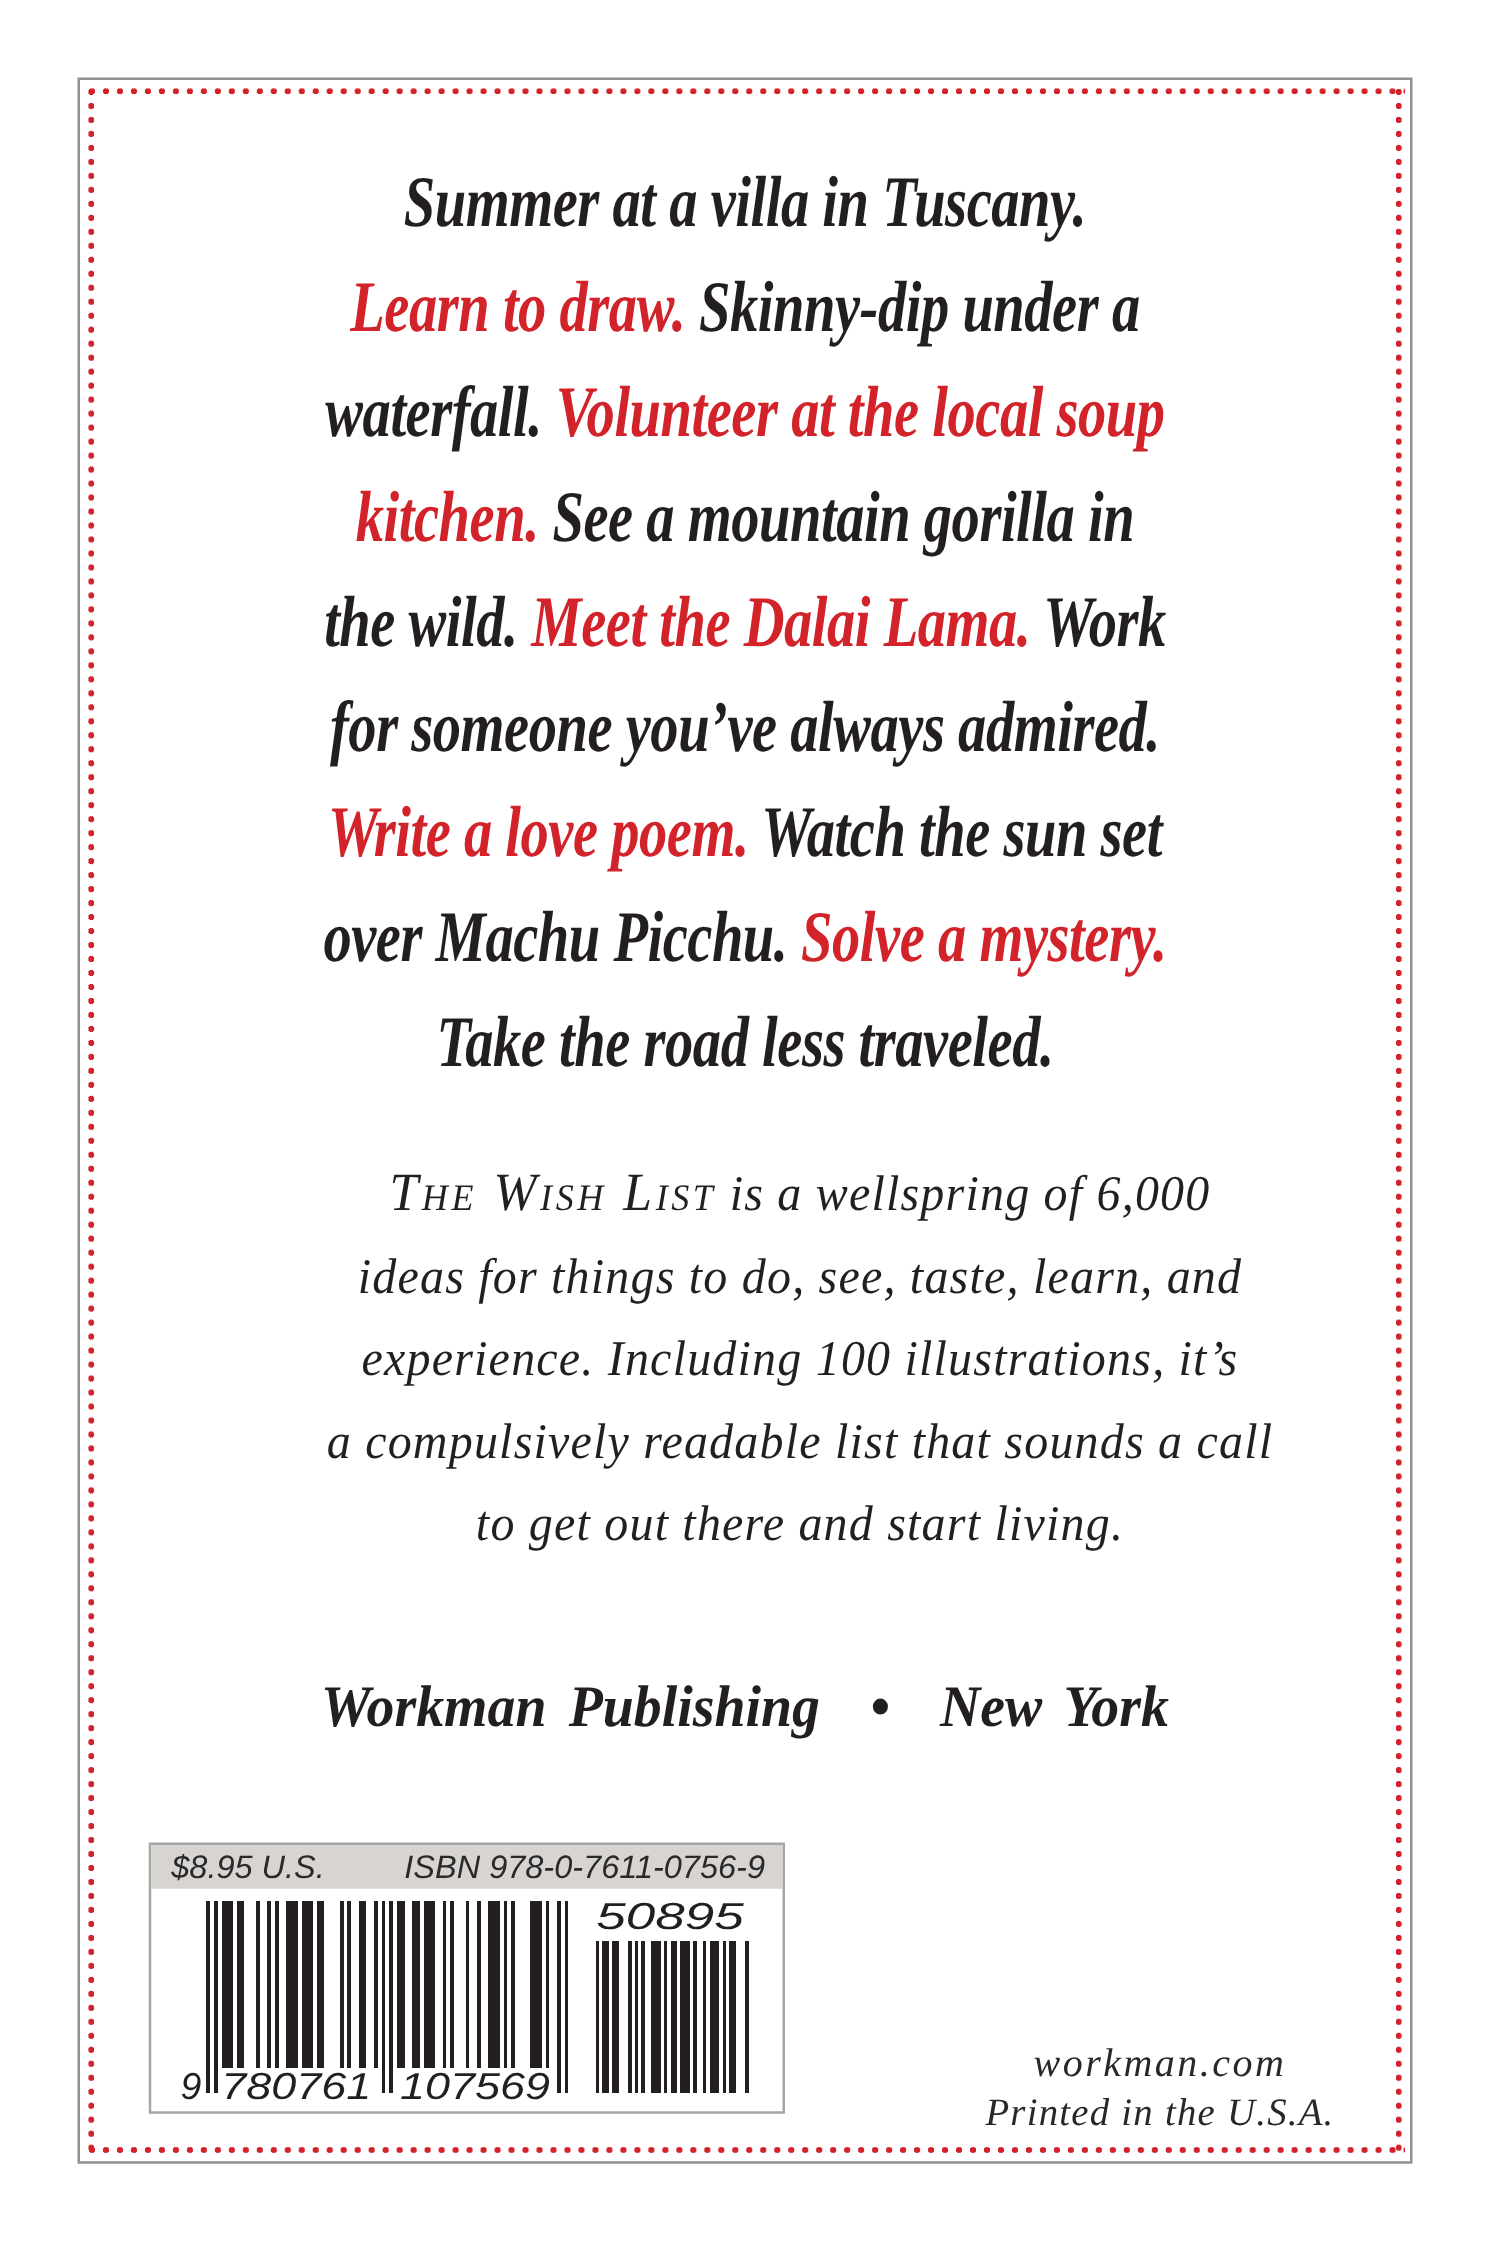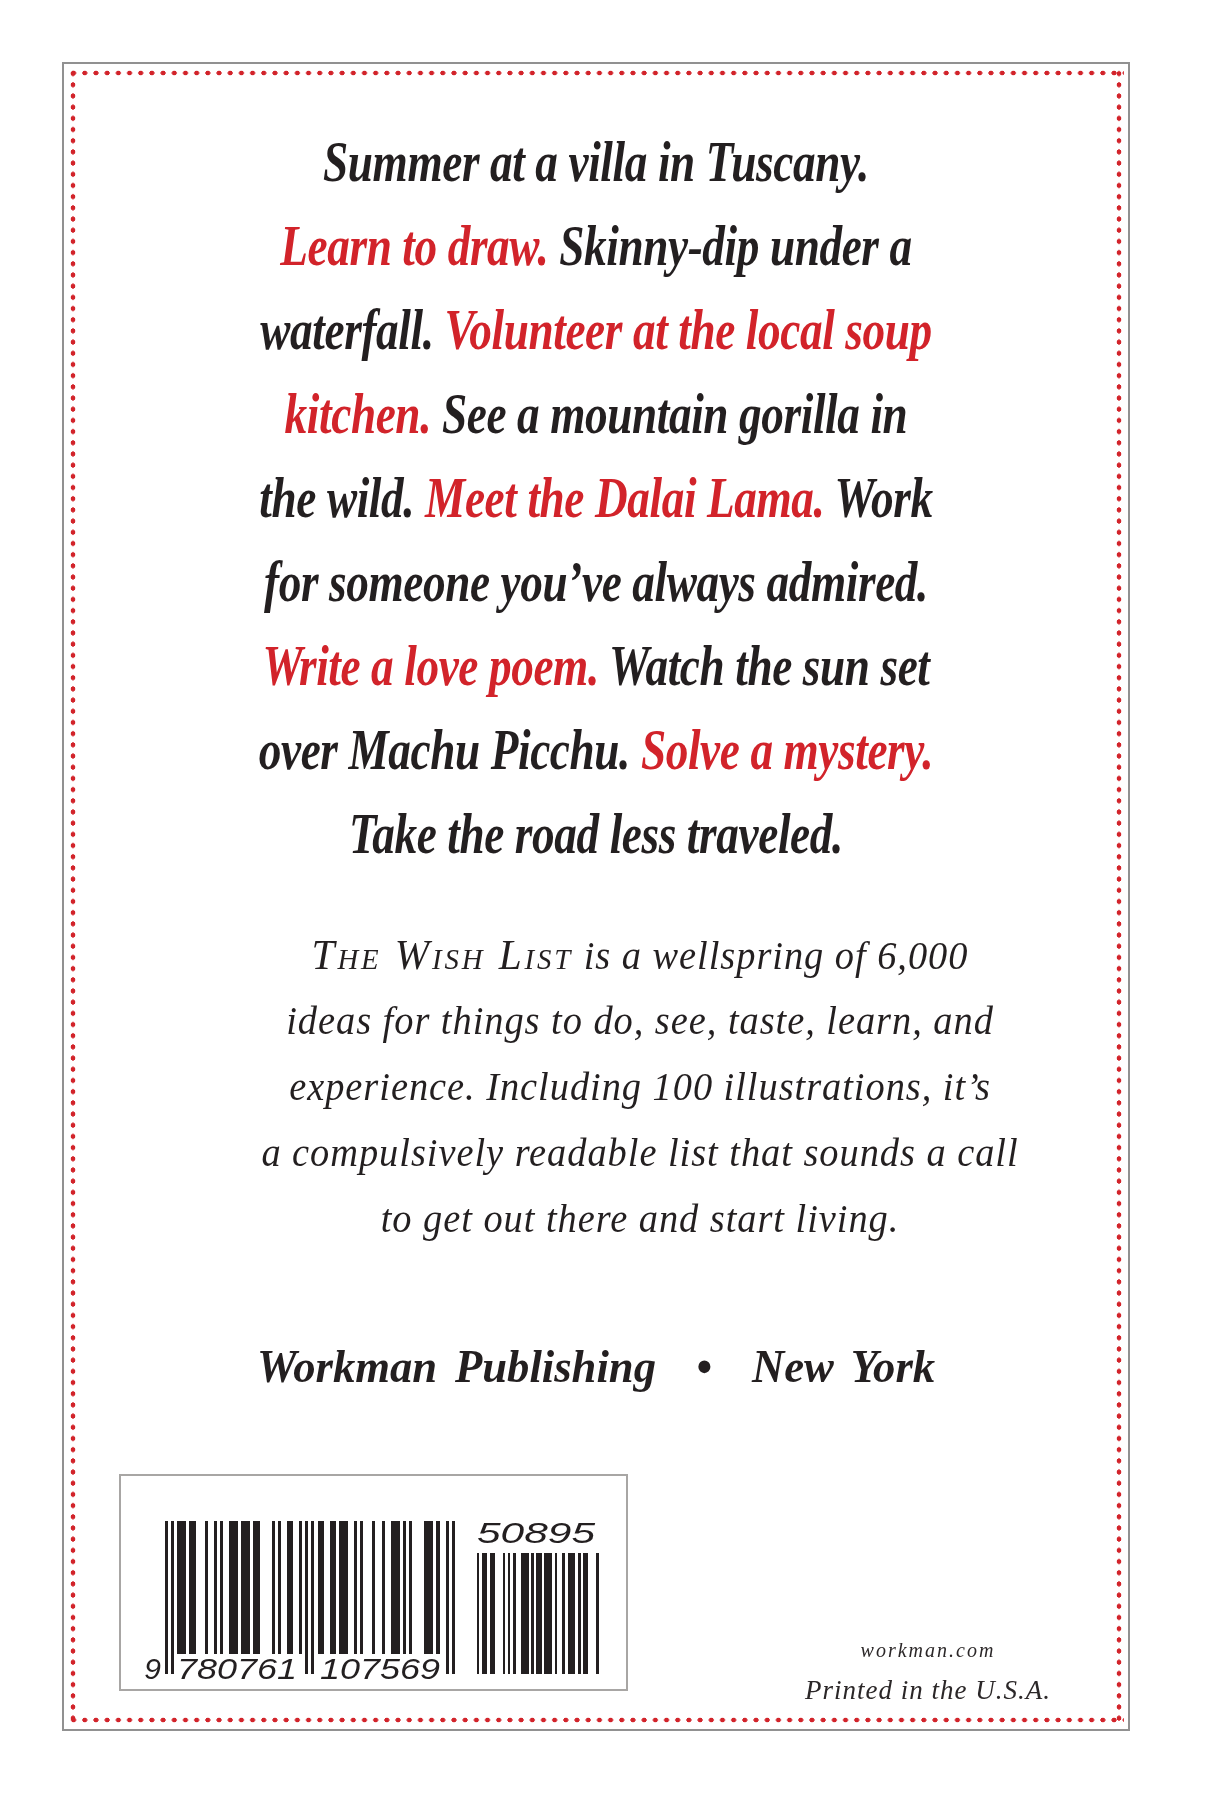--- a/index.html
+++ b/index.html
@@ -61,22 +61,22 @@
     display:flex;align-items:center;justify-content:space-between;
     padding:0 14px 0 16px;
     font-family:"Liberation Sans", sans-serif;font-size:26px;color:#2a2a2a;
   }
   #barcode-svg{position:absolute;left:0;top:35px;}
 
   
   .footer{
     position:absolute;top:1566px;right:60px;width:280px;text-align:center;color:#2b2728;
   }
-  .footer .website{font-size:20px;line-height:40px;letter-spacing:2px;}
-  .footer .printed{font-size:27px;line-height:40px;letter-spacing:1px;}
+  .footer .website{font-size:32px;line-height:40px;letter-spacing:2px;}
+  .footer .printed{font-size:31px;line-height:40px;letter-spacing:1px;}
 </style>
 </head>
 <body style="--red: #d2232a; --ink: #231f20; --strip: #d7d4d2;">
 
 <div class="cover">
   <div class="dot-edge dot-h dot-top"></div>
   <div class="dot-edge dot-h dot-bottom"></div>
   <div class="dot-edge dot-v dot-left"></div>
   <div class="dot-edge dot-v dot-right"></div>
 
@@ -96,20 +96,24 @@
       <p><span class="sc ink">The Wish List</span><span class="ink"> is a wellspring of 6,000</span></p>
       <p><span class="ink">ideas for things to do, see, taste, learn, and</span></p>
       <p><span class="ink">experience. Including 100 illustrations, it’s</span></p>
       <p><span class="ink">a compulsively readable list that sounds a call</span></p>
       <p><span class="ink">to get out there and start living.</span></p>
     </div>
 
   <div class="publisher">Workman Publishing  •  New York</div>
 
   <div class="barcode-box">
+    <div class="price-strip">
+      <span>$8.95 U.S.</span>
+      <span>ISBN 978-0-7611-0756-9</span>
+    </div>
     <svg id="barcode-svg" width="505" height="178" shape-rendering="crispEdges">
         <rect x="44" y="10" width="3.05" height="153" fill="#231f20"></rect>
         <rect x="50.1" y="10" width="3.05" height="153" fill="#231f20"></rect>
         <rect x="56.2" y="10" width="3.05" height="133" fill="#231f20"></rect>
         <rect x="59.25" y="10" width="3.05" height="133" fill="#231f20"></rect>
         <rect x="62.3" y="10" width="3.05" height="133" fill="#231f20"></rect>
         <rect x="68.4" y="10" width="3.05" height="133" fill="#231f20"></rect>
         <rect x="71.45" y="10" width="3.05" height="133" fill="#231f20"></rect>
         <rect x="83.65" y="10" width="3.05" height="133" fill="#231f20"></rect>
         <rect x="92.8" y="10" width="3.05" height="133" fill="#231f20"></rect>

